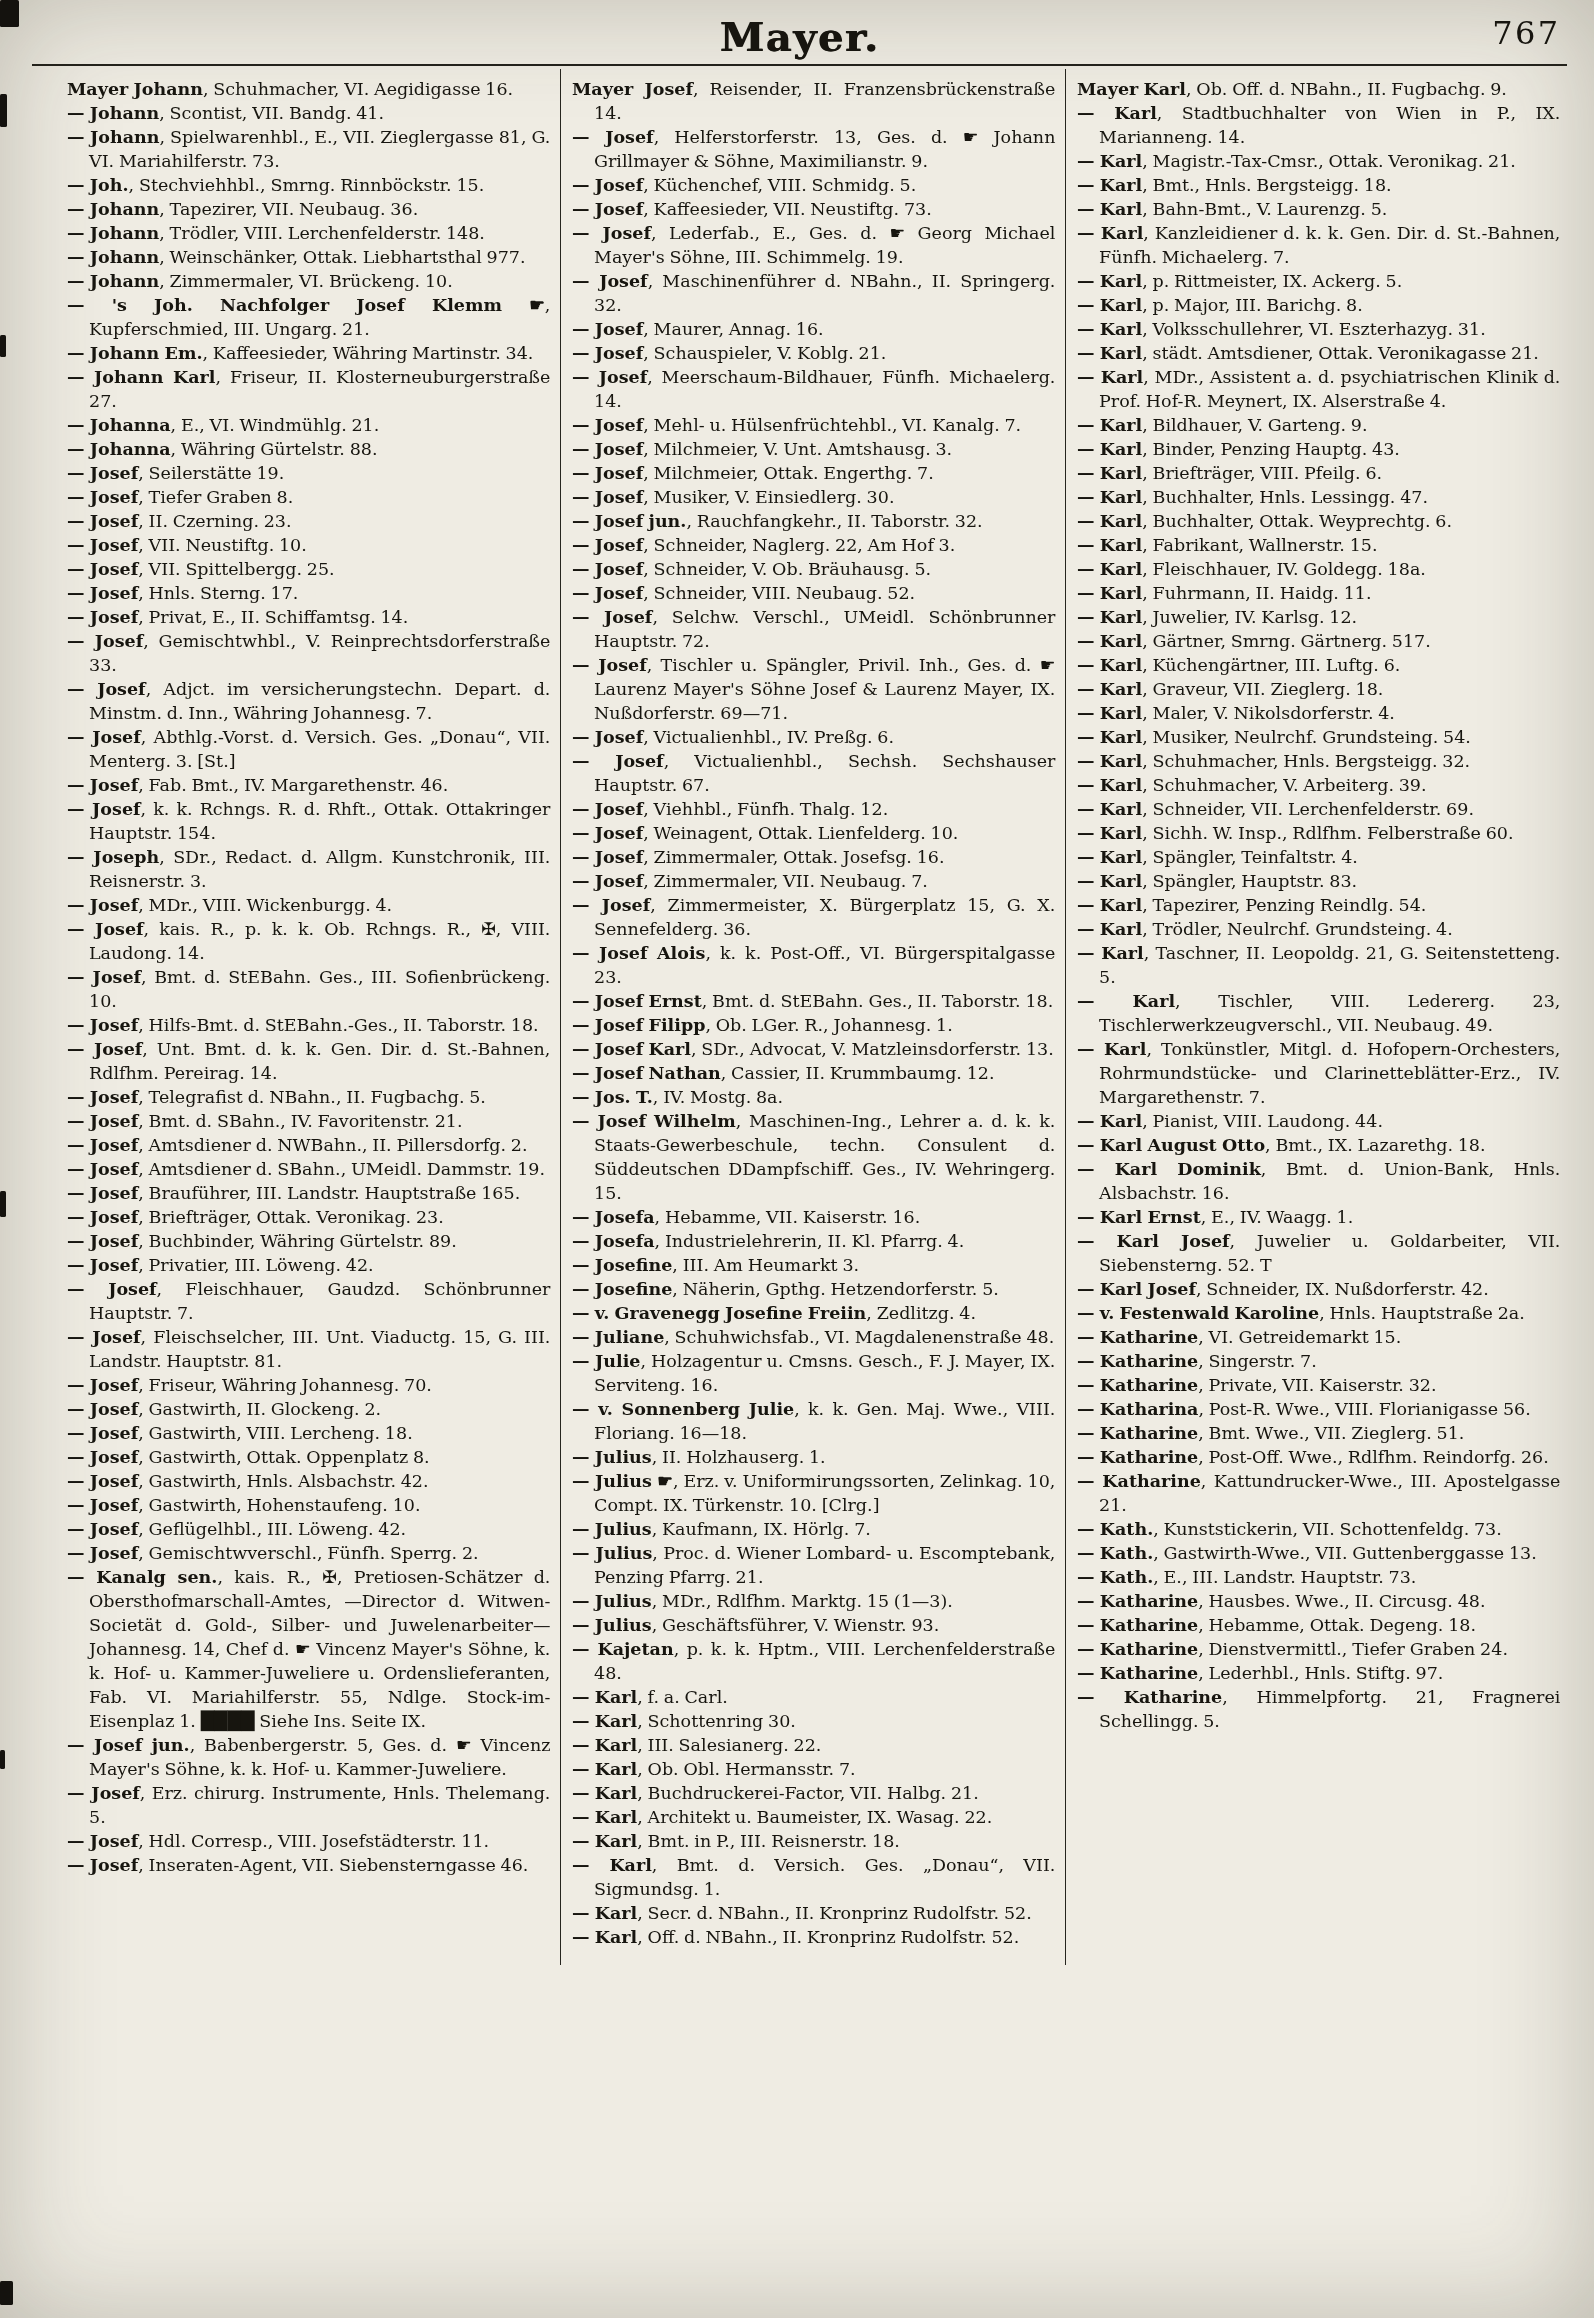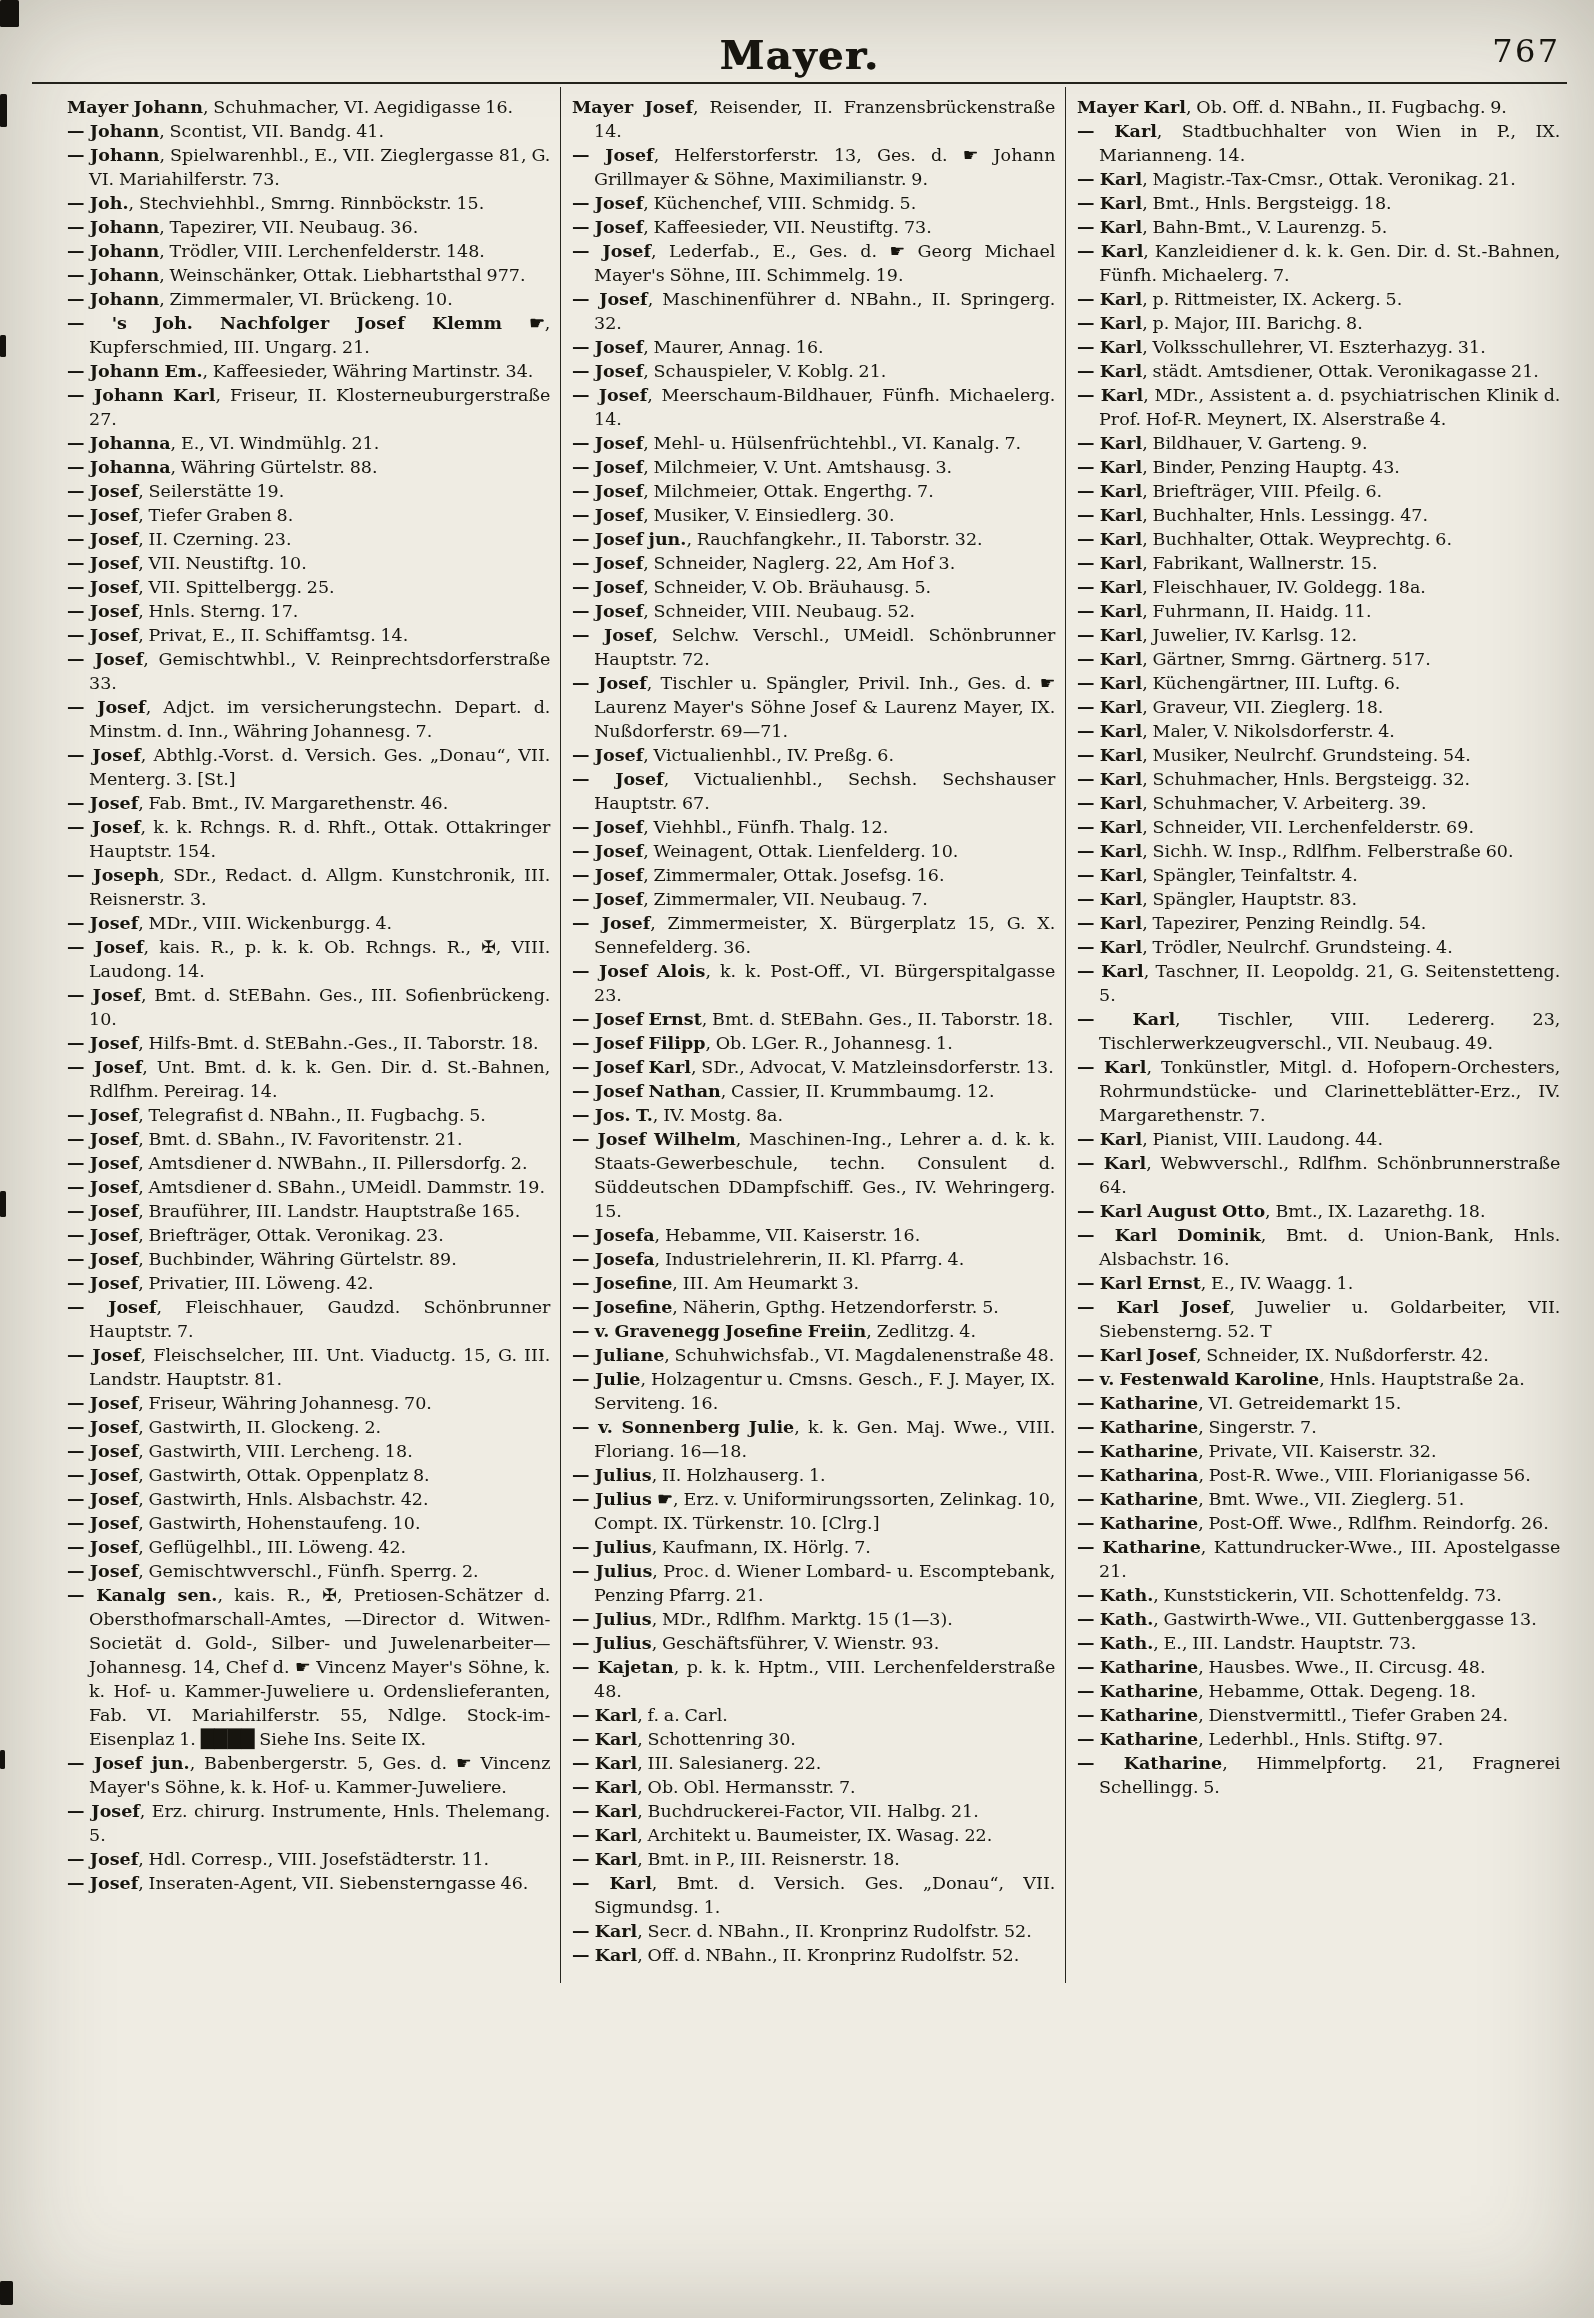--- a/index.html
+++ b/index.html
@@ -6,21 +6,21 @@
   body {
     width: 1594px;
     min-height: 2319px;
     background: #efece3;
     font-family: "DejaVu Serif", "Liberation Serif", serif;
     color: #17150f;
     position: relative;
     box-shadow: inset 0 0 112px rgba(62, 56, 40, 0.28);
   }
   .page { padding: 9.6px 24px 24px 29px; position: relative; }
-  .header { position: relative; height: 53px; margin-top: 18px; }
+  .header { position: relative; height: 53px; }
   .title {
     position: absolute; left: 0; right: 0; top: 3.2px;
     text-align: center;
     font-size: 40px; font-weight: bold; letter-spacing: 1.6px;
     text-shadow: 0.8px 0 0 #17150f;
   }
   .page-number {
     position: absolute; right: 9.6px; top: 4.8px;
     font-size: 32px; font-weight: normal; letter-spacing: 2.4px;
   }
@@ -199,21 +199,20 @@
         <div class="entry"><b>— Karl</b>, Schneider, VII. Lerchenfelderstr. 69.</div>
         <div class="entry"><b>— Karl</b>, Sichh. W. Insp., Rdlfhm. Felberstraße 60.</div>
         <div class="entry"><b>— Karl</b>, Spängler, Teinfaltstr. 4.</div>
         <div class="entry"><b>— Karl</b>, Spängler, Hauptstr. 83.</div>
         <div class="entry"><b>— Karl</b>, Tapezirer, Penzing Reindlg. 54.</div>
         <div class="entry"><b>— Karl</b>, Trödler, Neulrchf. Grundsteing. 4.</div>
         <div class="entry"><b>— Karl</b>, Taschner, II. Leopoldg. 21, G. Seitenstetteng. 5.</div>
         <div class="entry"><b>— Karl</b>, Tischler, VIII. Ledererg. 23, Tischlerwerkzeugverschl., VII. Neubaug. 49.</div>
         <div class="entry"><b>— Karl</b>, Tonkünstler, Mitgl. d. Hofopern-Orchesters, Rohrmundstücke- und Clarinetteblätter-Erz., IV. Margarethenstr. 7.</div>
         <div class="entry"><b>— Karl</b>, Pianist, VIII. Laudong. 44.</div>
-        <div class="entry"><b>— Karl</b>, Webwverschl., Rdlfhm. Schönbrunnerstraße 64.</div>
         <div class="entry"><b>— Karl August Otto</b>, Bmt., IX. Lazarethg. 18.</div>
         <div class="entry"><b>— Karl Dominik</b>, Bmt. d. Union-Bank, Hnls. Alsbachstr. 16.</div>
         <div class="entry"><b>— Karl Ernst</b>, E., IV. Waagg. 1.</div>
         <div class="entry"><b>— Karl Josef</b>, Juwelier u. Goldarbeiter, VII. Siebensterng. 52. T</div>
         <div class="entry"><b>— Karl Josef</b>, Schneider, IX. Nußdorferstr. 42.</div>
         <div class="entry"><b>— v. Festenwald Karoline</b>, Hnls. Hauptstraße 2a.</div>
         <div class="entry"><b>— Katharine</b>, VI. Getreidemarkt 15.</div>
         <div class="entry"><b>— Katharine</b>, Singerstr. 7.</div>
         <div class="entry"><b>— Katharine</b>, Private, VII. Kaiserstr. 32.</div>
         <div class="entry"><b>— Katharina</b>, Post-R. Wwe., VIII. Florianigasse 56.</div>

